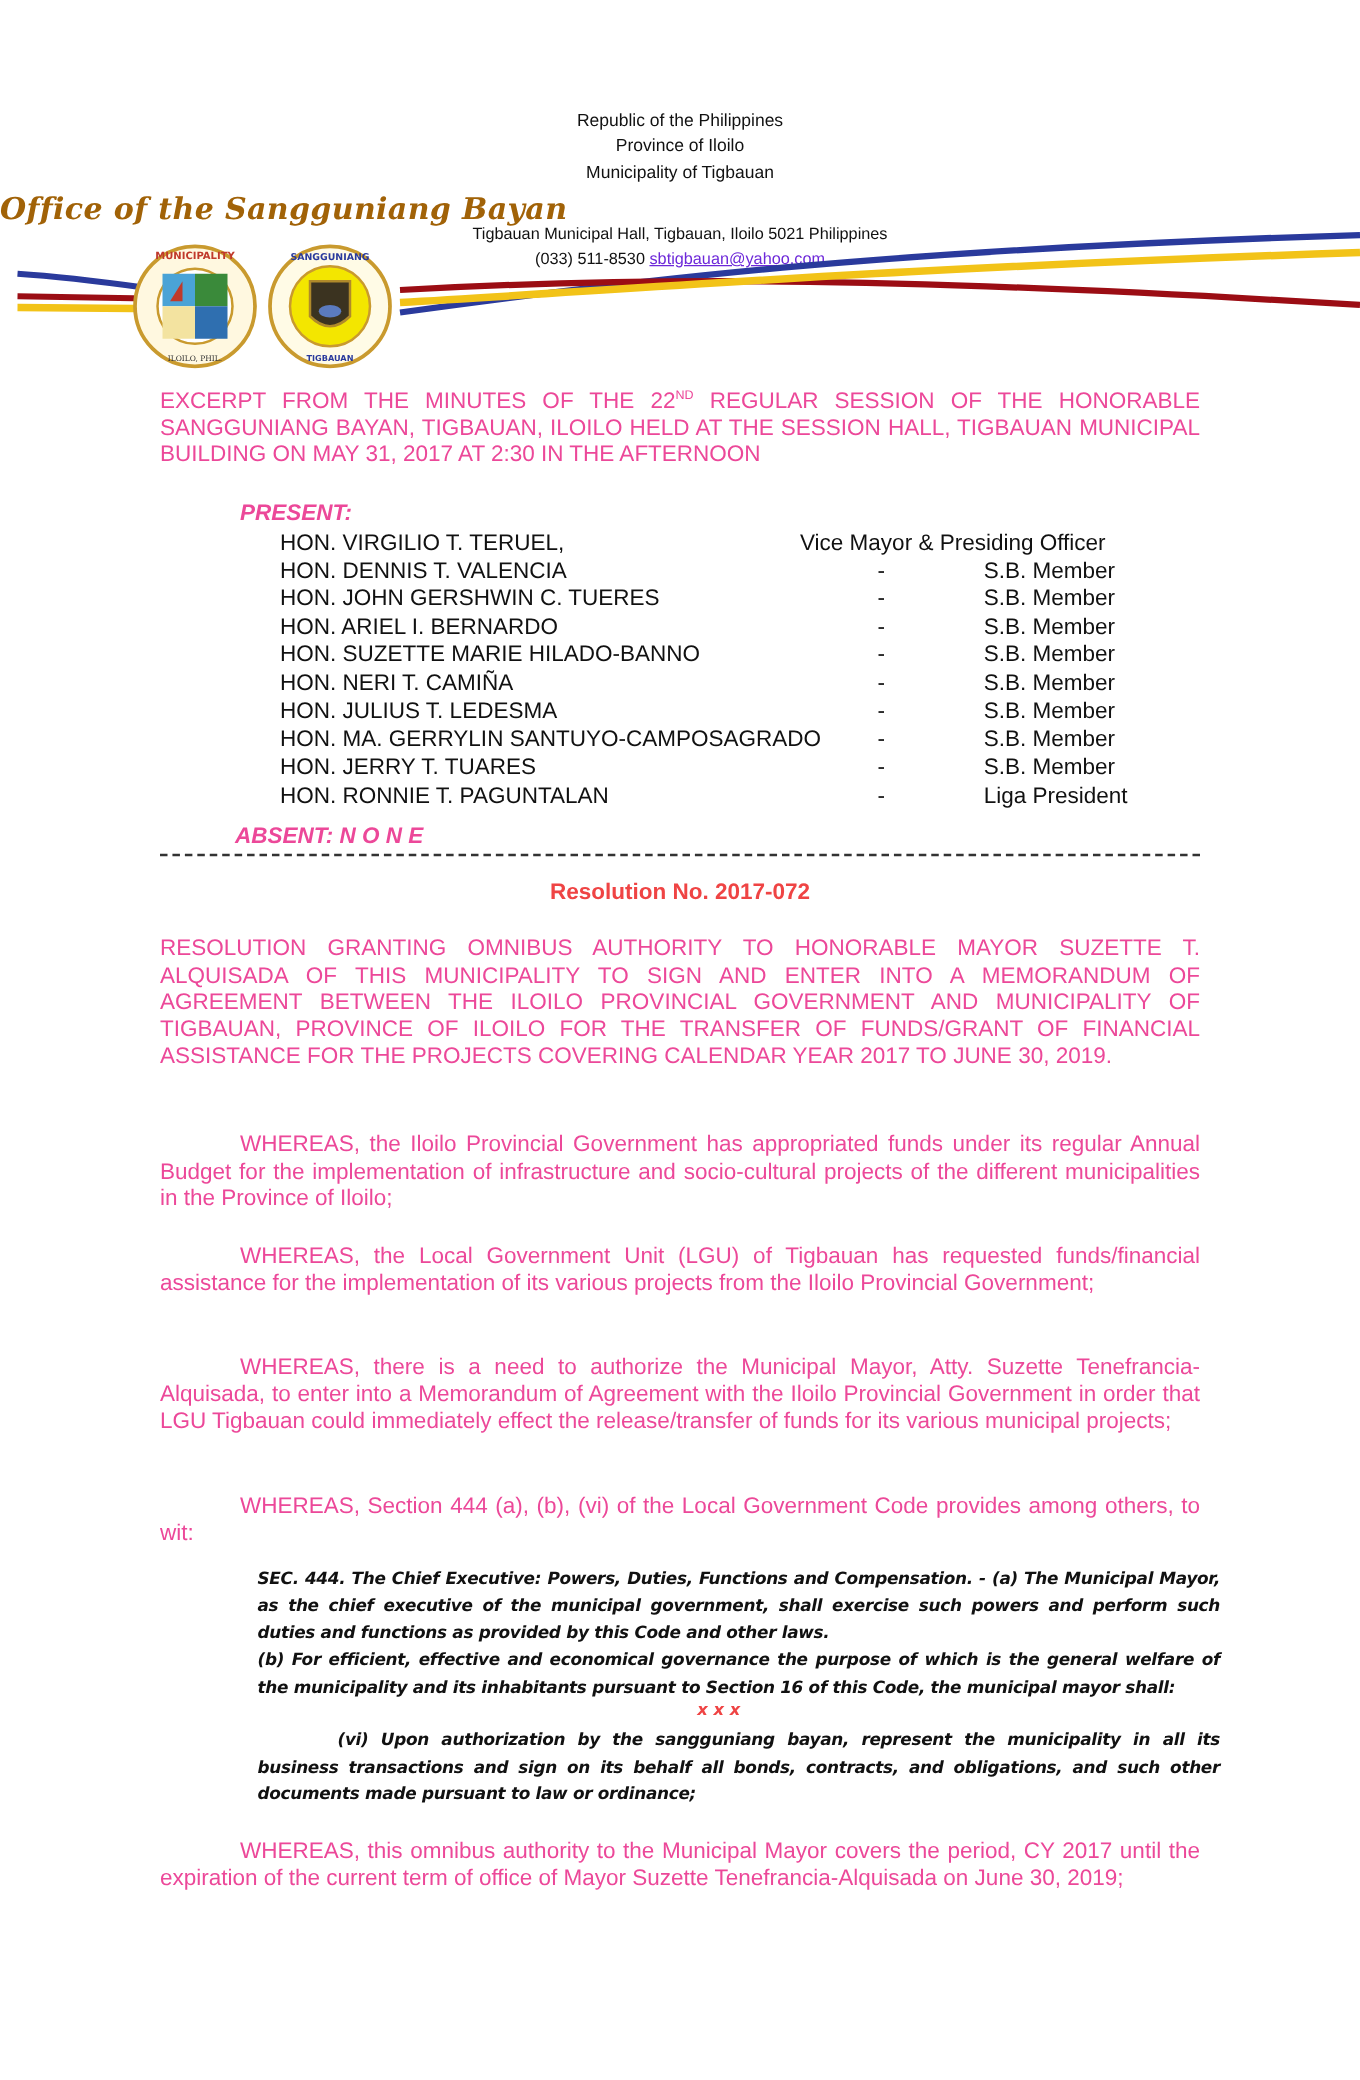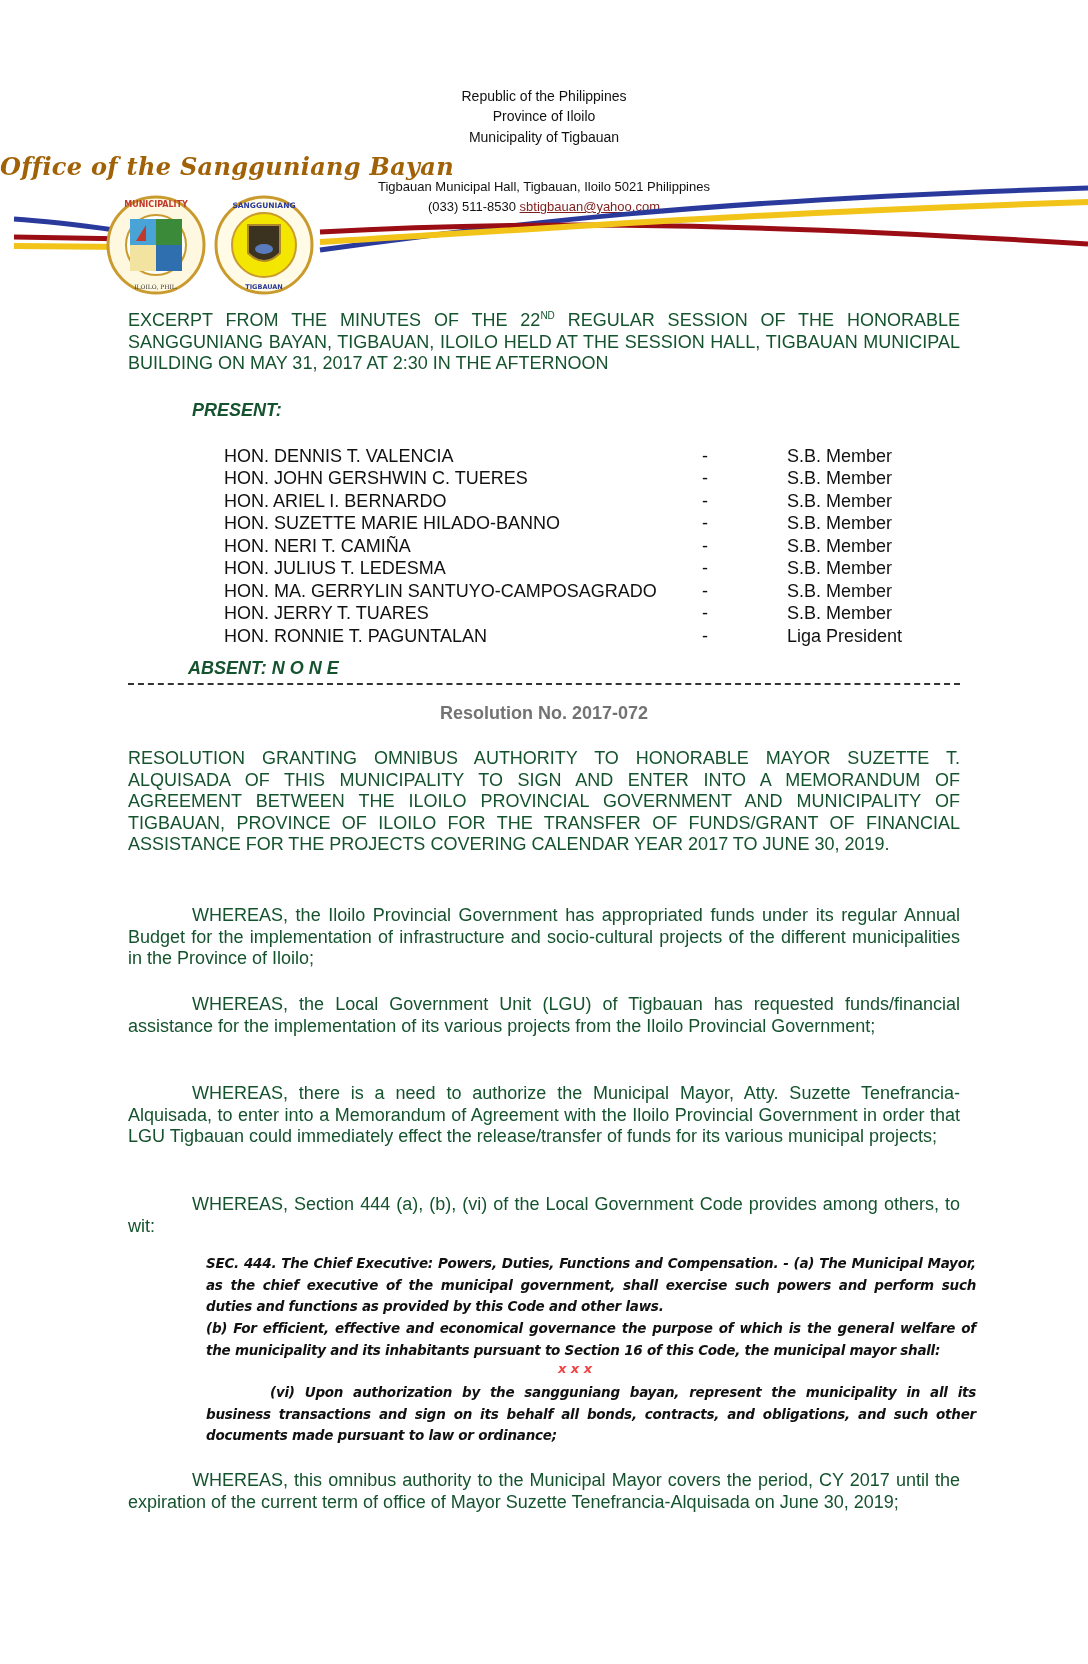--- a/index.html
+++ b/index.html
@@ -2,40 +2,40 @@
 <html><head>
 <meta charset="utf-8">
 <style>
   html, body { margin: 0; padding: 0; background: #ffffff; }
   body { width: 1088px; height: 1664px; position: relative; overflow: hidden; color: #000; }
   .page { position: absolute; left: 0; top: 0; width: 990px; height: 1664px; }
 
   
   .lh-line { position: absolute; left: 0; width: 1088px; text-align: center; font-family: "Liberation Sans", sans-serif; font-size: 14px; line-height: 20px; color: #111; }
   .lh-title { position: absolute; left: 0; width: 1088px; top: 152px; text-align: left; font-family: "DejaVu Serif", serif; font-style: italic; font-size: 24px; font-weight: bold; letter-spacing: 0.3px; color: #a16207; }
-  .lh-email { color: #7f1d1d; text-decoration: underline; }
+  .lh-email { color: #6d28d9; text-decoration: underline; }
   .ribbons { position: absolute; left: 0; top: 180px; width: 1088px; height: 110px; }
   .seal { position: absolute; top: 195px; width: 100px; height: 100px; }
 
   
-  .txt { position: absolute; font-family: "Liberation Sans", sans-serif; font-size: 18px; line-height: 21.5px; color: #14532d; }
+  .txt { position: absolute; font-family: "Liberation Sans", sans-serif; font-size: 18px; line-height: 21.5px; color: #ec4899; }
   .just { text-align: justify; text-align-last: left; }
   .heading-block { left: 128px; top: 310px; width: 832px; }
   .sup { font-size: 10px; vertical-align: super; line-height: 0; }
 
   .present-label { left: 192px; top: 400px; font-weight: bold; font-style: italic; }
   .att-row { position: absolute; left: 224px; width: 720px; height: 22px; font-family: "Liberation Sans", sans-serif; font-size: 18px; line-height: 22px; color: #111; }
   .att-name { position: absolute; left: 0; top: 0; white-space: nowrap; }
   .att-dash { position: absolute; left: 478px; top: 0; }
   .att-role { position: absolute; left: 543px; top: 0; white-space: nowrap; margin-left: 20px; }
   .att-role-wide { position: absolute; left: 416px; top: 0; white-space: nowrap; }
   .absent-label { left: 188px; top: 658px; font-weight: bold; font-style: italic; }
 
   .dashes { position: absolute; left: 128px; top: 683px; width: 832px; height: 2px; border-top: 2px dashed #333; }
-  .res-no { position: absolute; left: 0; top: 703px; width: 1088px; text-align: center; font-family: "Liberation Sans", sans-serif; font-size: 18px; font-weight: bold; color: #737373; }
+  .res-no { position: absolute; left: 0; top: 703px; width: 1088px; text-align: center; font-family: "Liberation Sans", sans-serif; font-size: 18px; font-weight: bold; color: #ef4444; }
 
   .res-title { left: 128px; top: 748px; width: 832px; }
   .para { left: 128px; width: 832px; }
   .indent { text-indent: 64px; }
 
   .quote { position: absolute; left: 190px; width: 770px; font-family: "DejaVu Sans", sans-serif; font-style: italic; font-weight: bold; font-size: 13.5px; line-height: 21.5px; color: #111; letter-spacing: -0.25px; margin-left: 16px; }
   .quote-center { position: absolute; left: 190px; width: 770px; text-align: center; font-family: "DejaVu Sans", sans-serif; font-style: italic; font-weight: bold; font-size: 13px; color: #ef4444; }
 </style>
 </head>
 <body>
@@ -77,20 +77,24 @@
     <text x="50" y="13" font-size="7.5" font-weight="bold" fill="#2a3a9c" text-anchor="middle" font-family="DejaVu Sans, sans-serif">SANGGUNIANG</text>
     <text x="50" y="94" font-size="6.5" font-weight="bold" fill="#2a3a9c" text-anchor="middle" font-family="DejaVu Sans, sans-serif">TIGBAUAN</text>
   </svg>
 
   <div class="txt heading-block just">
     <span>EXCERPT FROM THE MINUTES OF THE 22</span><span class="sup">ND</span><span>  REGULAR SESSION OF THE HONORABLE SANGGUNIANG  BAYAN, TIGBAUAN, ILOILO HELD AT THE SESSION HALL, TIGBAUAN MUNICIPAL BUILDING ON MAY 31, 2017 AT 2:30 IN THE AFTERNOON</span>
   </div>
 
   <div class="txt present-label">PRESENT:</div>
 
+  <div class="att-row" style="top:423px">
+    <span class="att-name">HON. VIRGILIO T. TERUEL,</span>
+    <span class="att-role-wide">Vice Mayor &amp; Presiding Officer</span>
+  </div>
   <div class="att-row" style="top:445px">
     <span class="att-name">HON. DENNIS T. VALENCIA</span>
     <span class="att-dash">-</span>
     <span class="att-role">S.B. Member</span>
   </div>
   <div class="att-row" style="top:467px">
     <span class="att-name">HON. JOHN GERSHWIN C. TUERES</span>
     <span class="att-dash">-</span>
     <span class="att-role">S.B. Member</span>
   </div>

